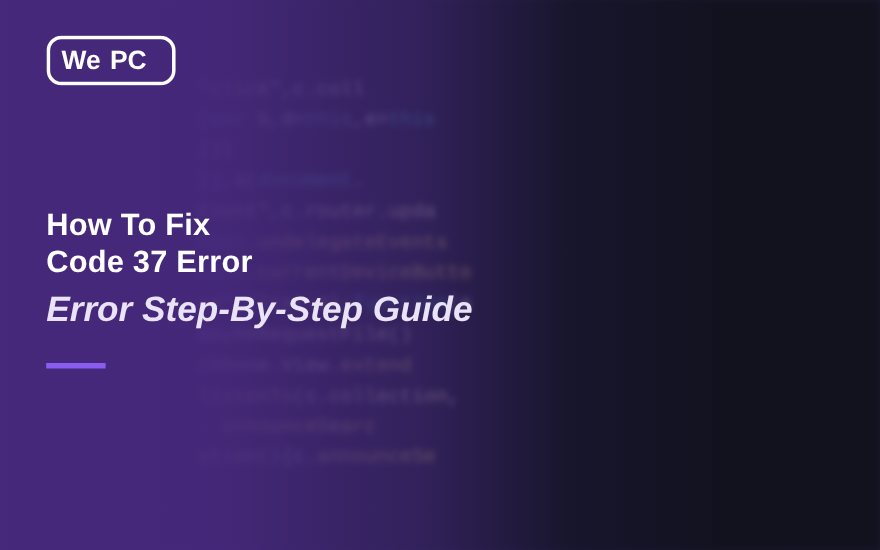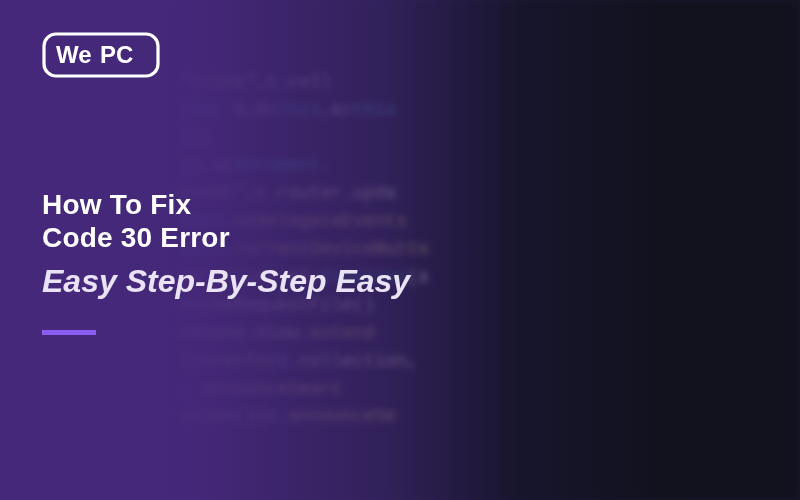--- a/index.html
+++ b/index.html
@@ -115,19 +115,19 @@
       <rect x="2" y="2" width="114" height="42" rx="12" ry="12" fill="none" stroke="#ffffff" stroke-width="3.2"></rect>
 
       <text x="14" y="31" font-family="Arial, sans-serif" font-size="24" font-weight="700" fill="#ffffff">We</text>
 
       <text x="58" y="31" font-family="Arial, sans-serif" font-size="24" font-weight="800" fill="#ffffff">PC</text>
     </svg>
   </div>
 
   <h1 class="headline">
     <span>How To Fix</span><br>
-    <span>Code 30 Error</span>
+    <span>Code 37 Error</span>
   </h1>
 
-  <div class="subhead">Easy Step-By-Step Easy</div>
+  <div class="subhead">Error Step-By-Step Guide</div>
 
   <div class="accent-bar"></div>
 </div>
 
 </body></html>

